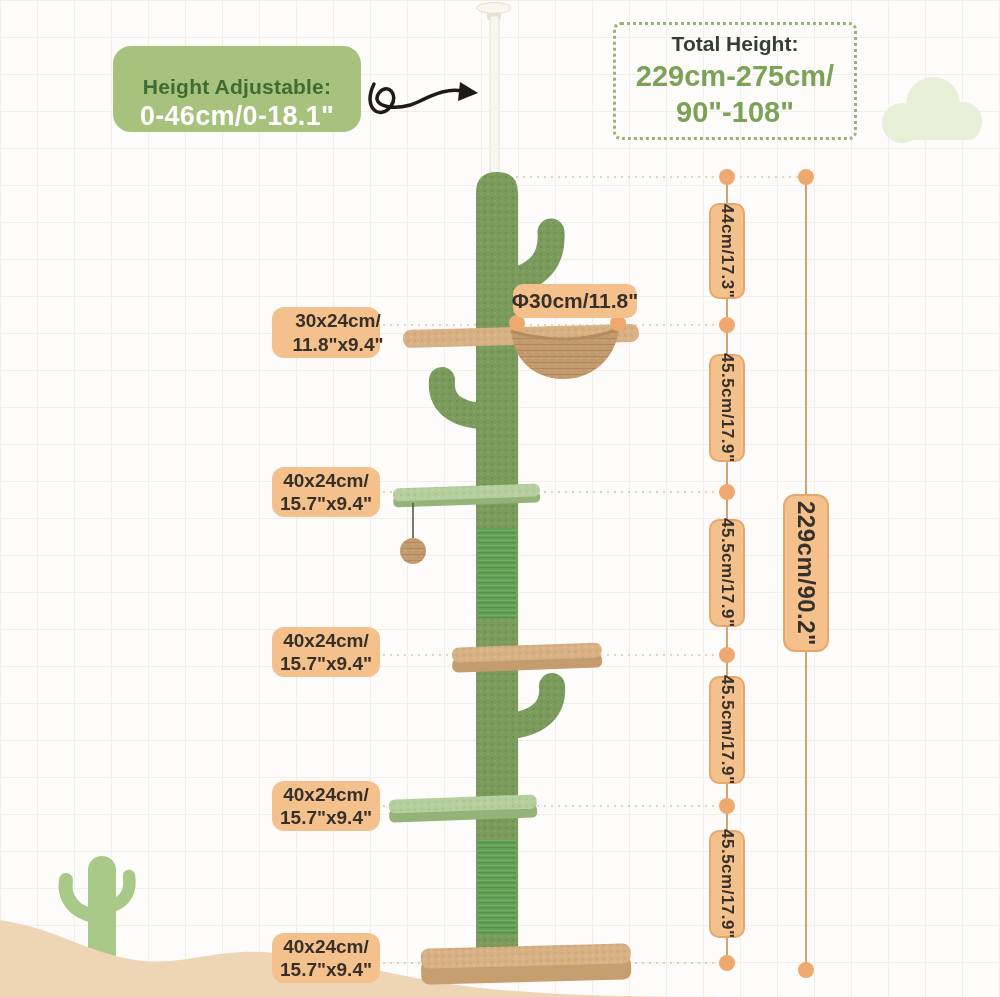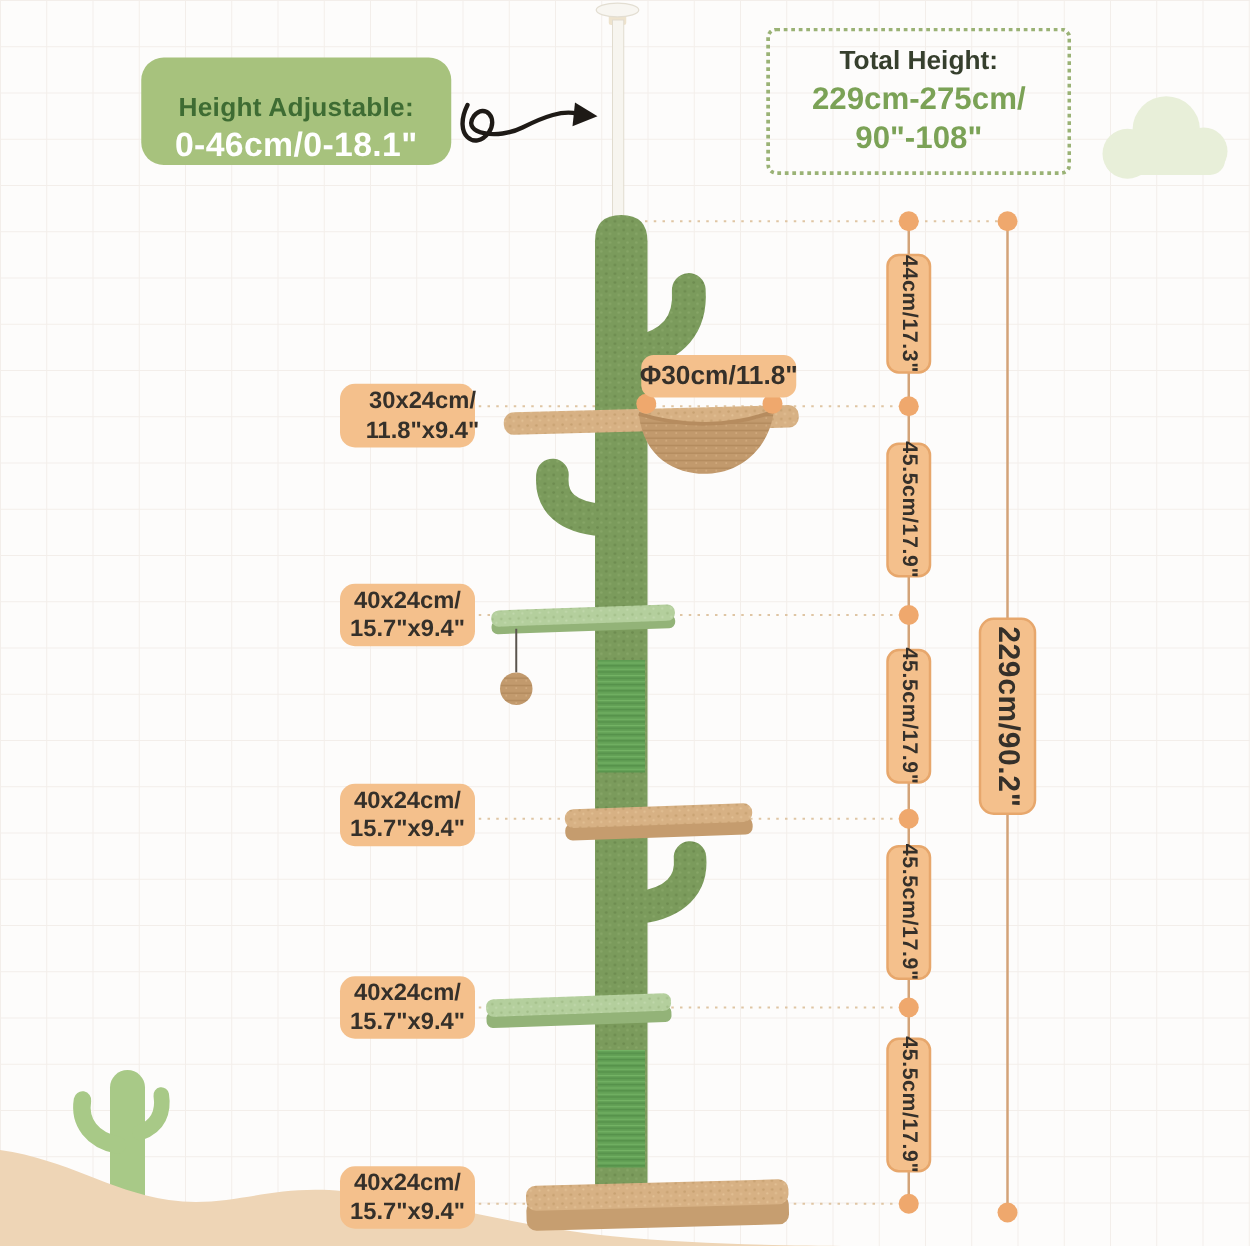--- a/index.html
+++ b/index.html
@@ -25,21 +25,21 @@
   .badge-green .t{font-size:21px;font-weight:700;color:#3e6c33;letter-spacing:.2px;}
   .badge-green .v{font-size:27px;font-weight:800;color:#ffffff;letter-spacing:.3px;}
 
   
   .box-total{
     left:613px;top:22px;width:244px;height:118px;
     border:3px dotted #9ab275;border-radius:8px;
     display:flex;flex-direction:column;align-items:center;justify-content:center;
   }
   .box-total .t{font-size:21px;font-weight:700;color:#363f2d;margin-bottom:3px;}
-  .box-total .v{font-size:25px;font-weight:700;color:#7ba256;line-height:1.22;text-align:center;}
+  .box-total .v{font-size:29px;font-weight:700;color:#7ba256;line-height:1.22;text-align:center;}
 
   
   .size-label{
     width:108px;height:50px;left:272px;
     background:#f4c08c;border-radius:12px;
     display:flex;flex-direction:column;align-items:center;justify-content:center;
     font-size:19px;font-weight:700;color:#35302a;line-height:1.22;text-align:center;
   }
   .dia-label{
     left:513px;top:284px;width:124px;height:34px;

